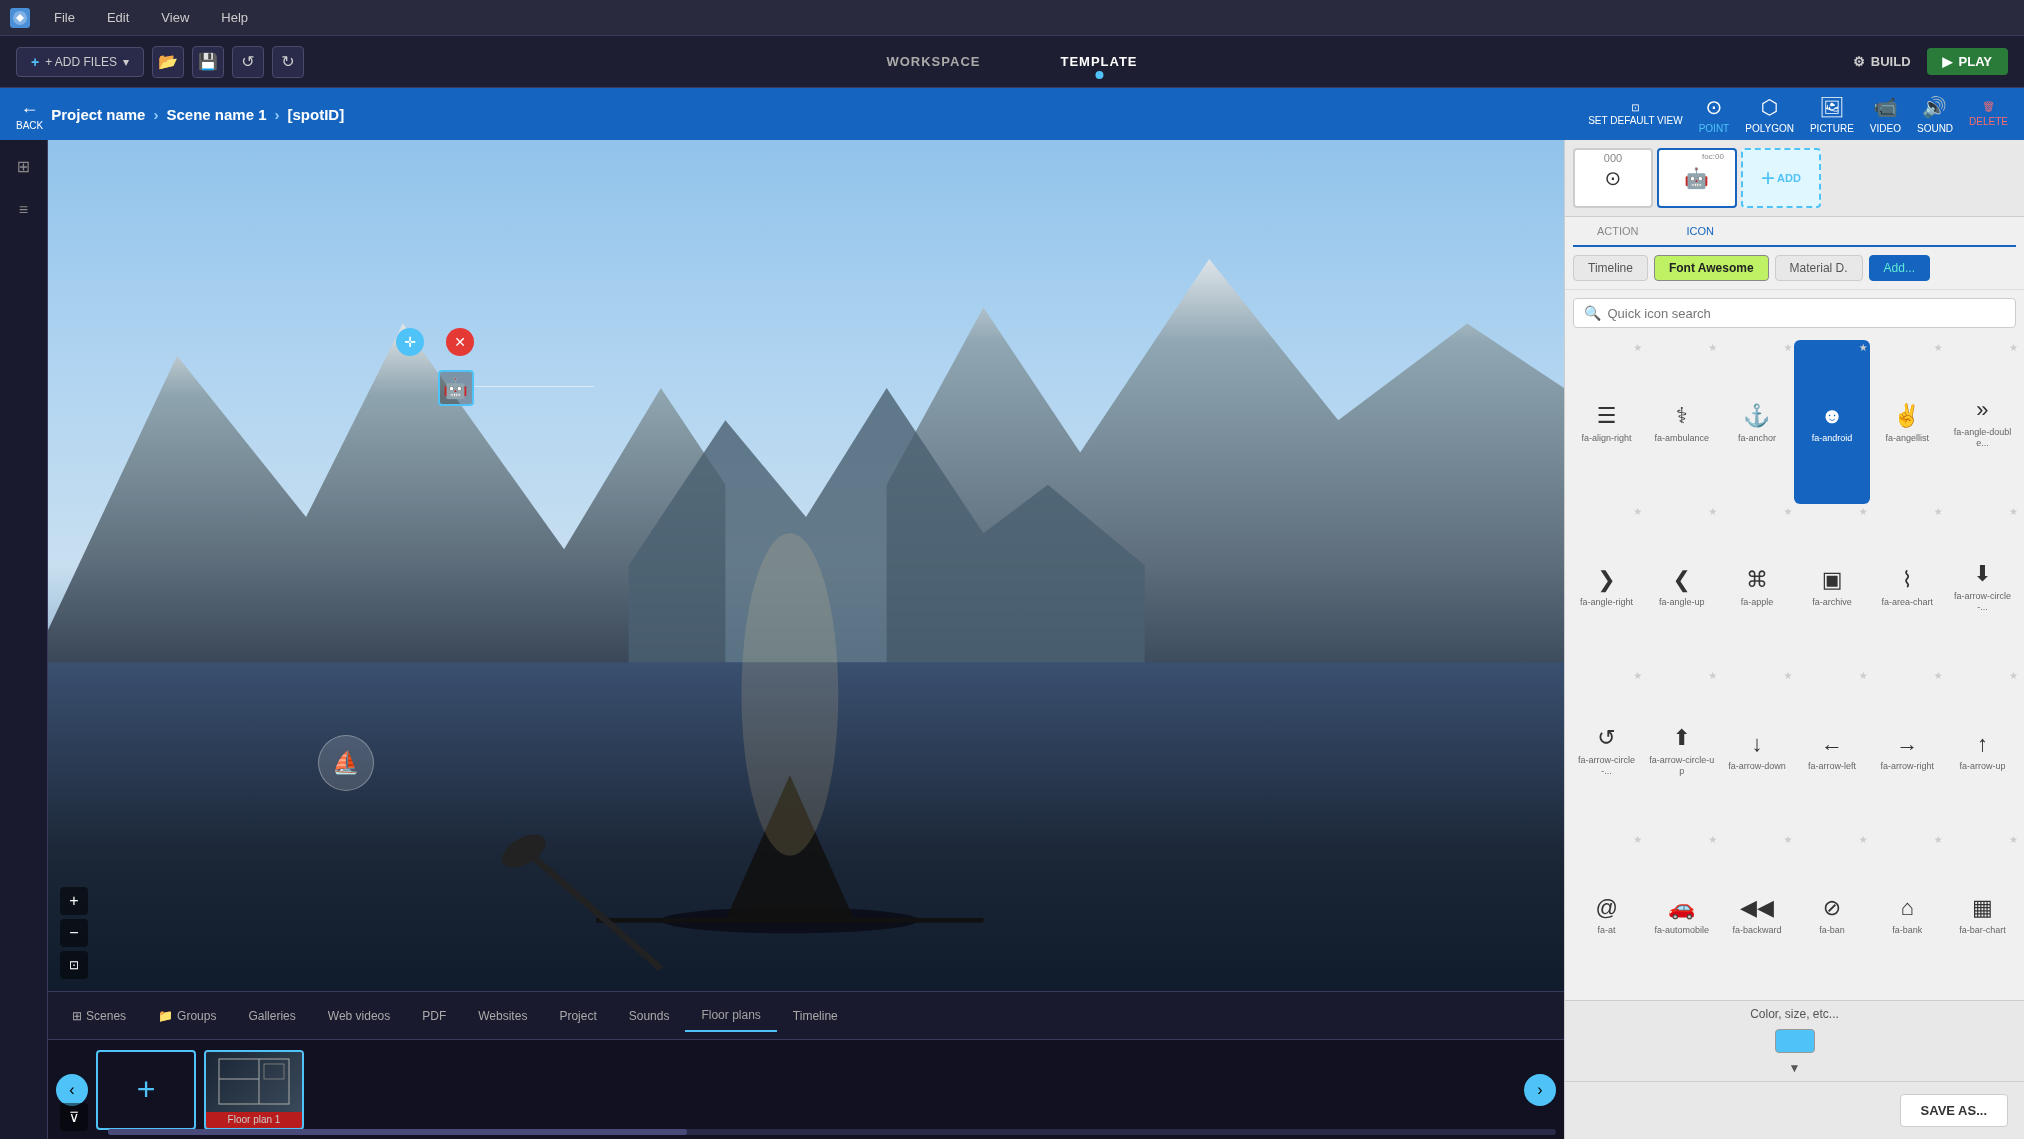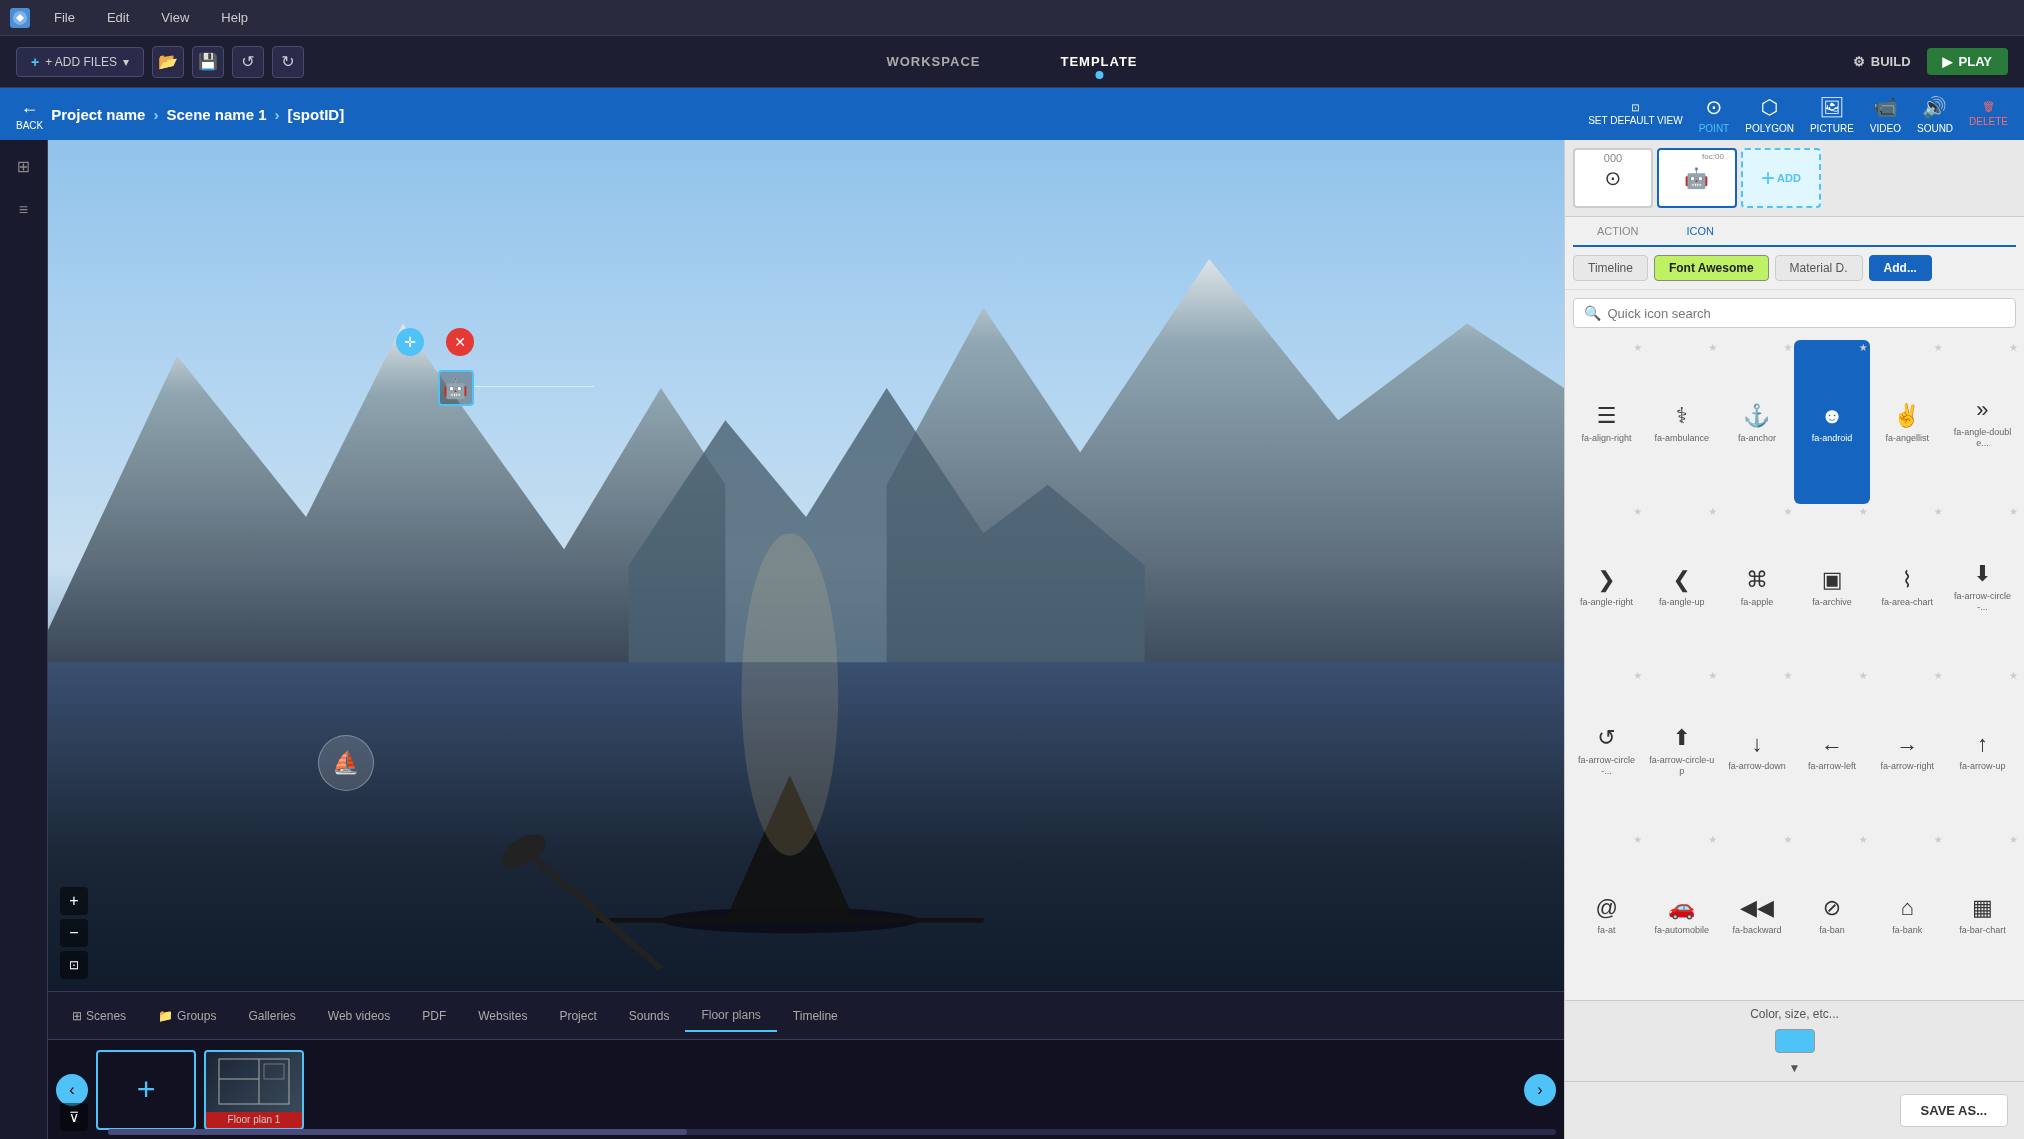--- a/index.html
+++ b/index.html
@@ -387,22 +387,22 @@
       border-radius: 4px;
       background: #e8e8e8;
       cursor: pointer;
       font-size: 12px;
       color: #555;
     }
     .source-tab.active { background: #bef264; border-color: #888; color: #222; font-weight: bold; }
     .source-tab.add-tab {
       background: #1565c0;
       border-color: #1565c0;
-      color: #ffffff;
-      font-weight: bold;
+      color: #5eead4;
+      font-weight: normal;
     }
 
     
     .icon-search-bar {
       display: flex;
       align-items: center;
       margin: 8px;
       background: #fff;
       border: 1px solid #ccc;
       border-radius: 4px;

